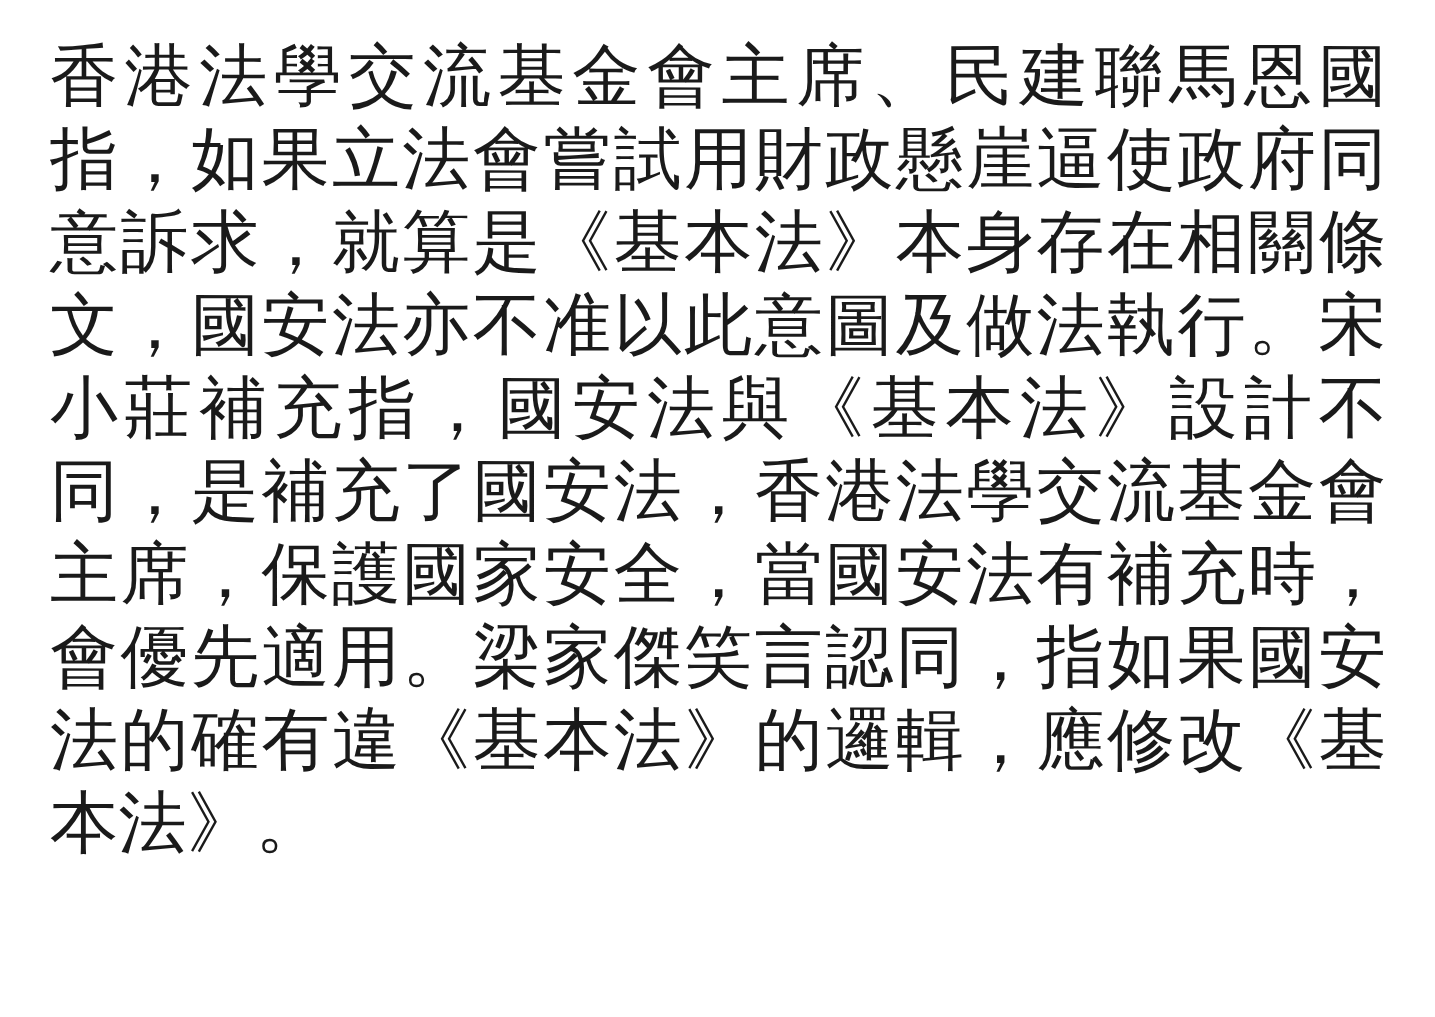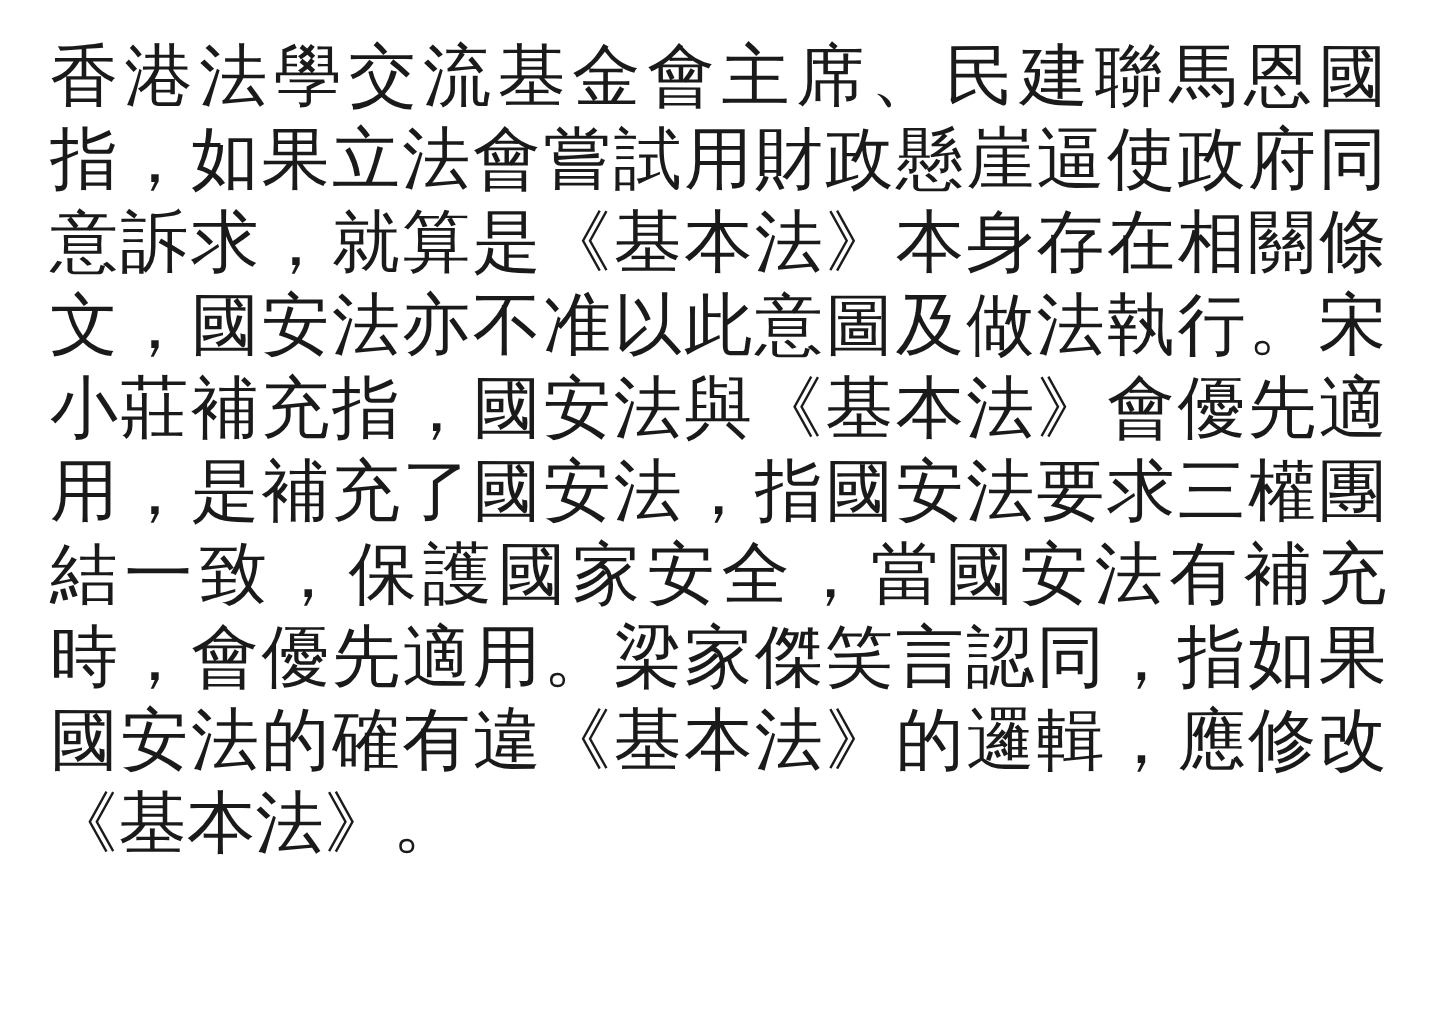--- a/index.html
+++ b/index.html
@@ -31,15 +31,15 @@
   }
   .article-body p {
     margin: 0;
   }
 </style>
 </head>
 <body>
 
 <div class="page">
   <div class="article-body">
-    <p>香港法學交流基金會主席、民建聯馬恩國指，如果立法會嘗試用財政懸崖逼使政府同意訴求，就算是《基本法》本身存在相關條文，國安法亦不准以此意圖及做法執行。宋小莊補充指，國安法與《基本法》會優先適用，是補充了國安法，指國安法要求三權團結一致，保護國家安全，當國安法有補充時，會優先適用。梁家傑笑言認同，指如果國安法的確有違《基本法》的邏輯，應修改《基本法》。</p>
+    <p>香港法學交流基金會主席、民建聯馬恩國指，如果立法會嘗試用財政懸崖逼使政府同意訴求，就算是《基本法》本身存在相關條文，國安法亦不准以此意圖及做法執行。宋小莊補充指，國安法與《基本法》設計不同，是補充了國安法，香港法學交流基金會主席，保護國家安全，當國安法有補充時，會優先適用。梁家傑笑言認同，指如果國安法的確有違《基本法》的邏輯，應修改《基本法》。</p>
   </div>
 </div>
 
 </body></html>

